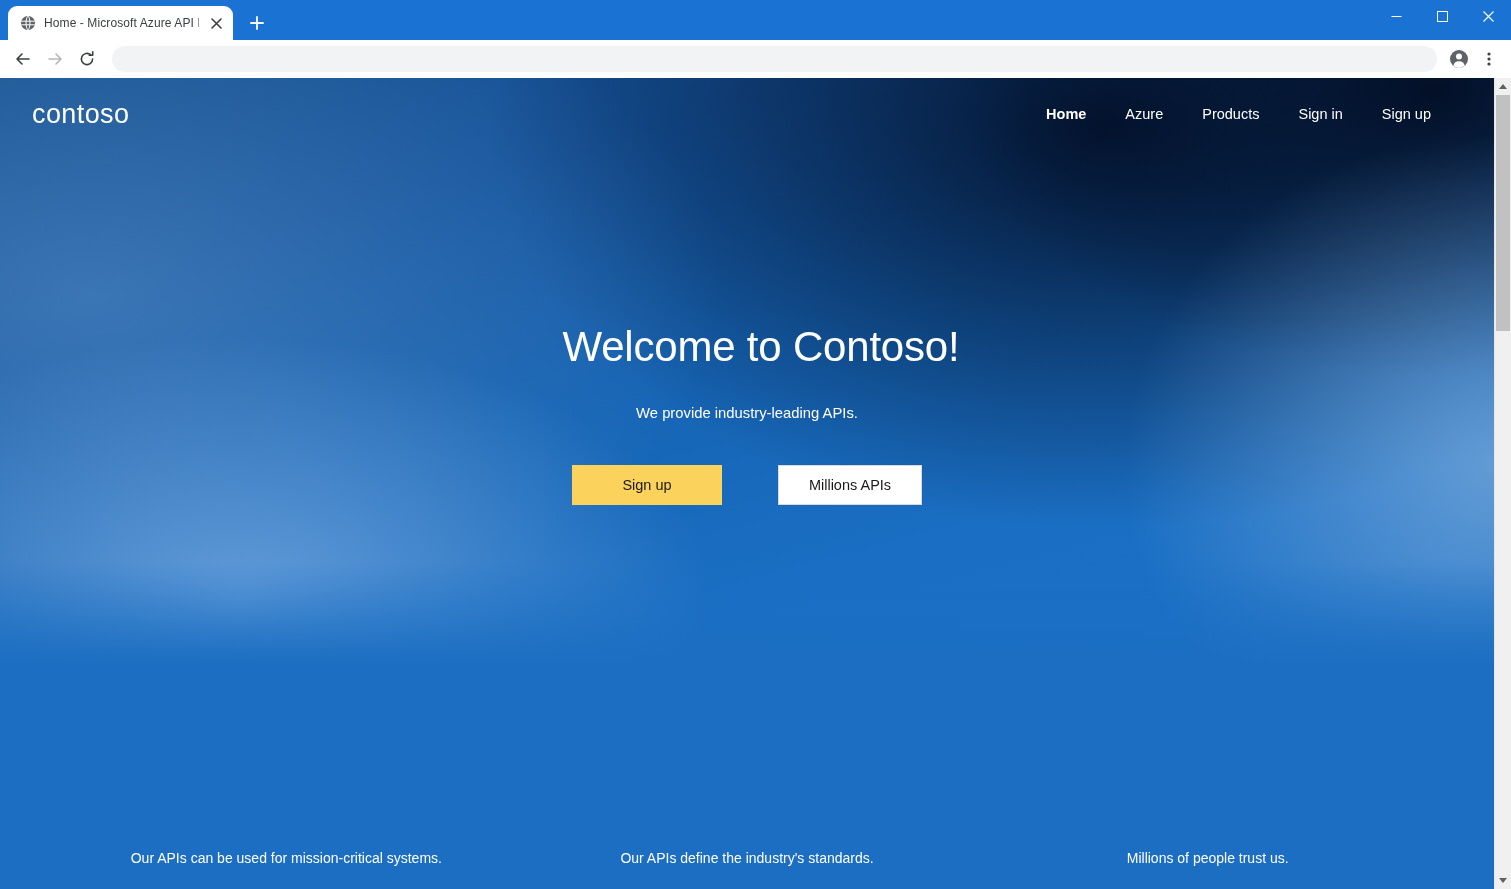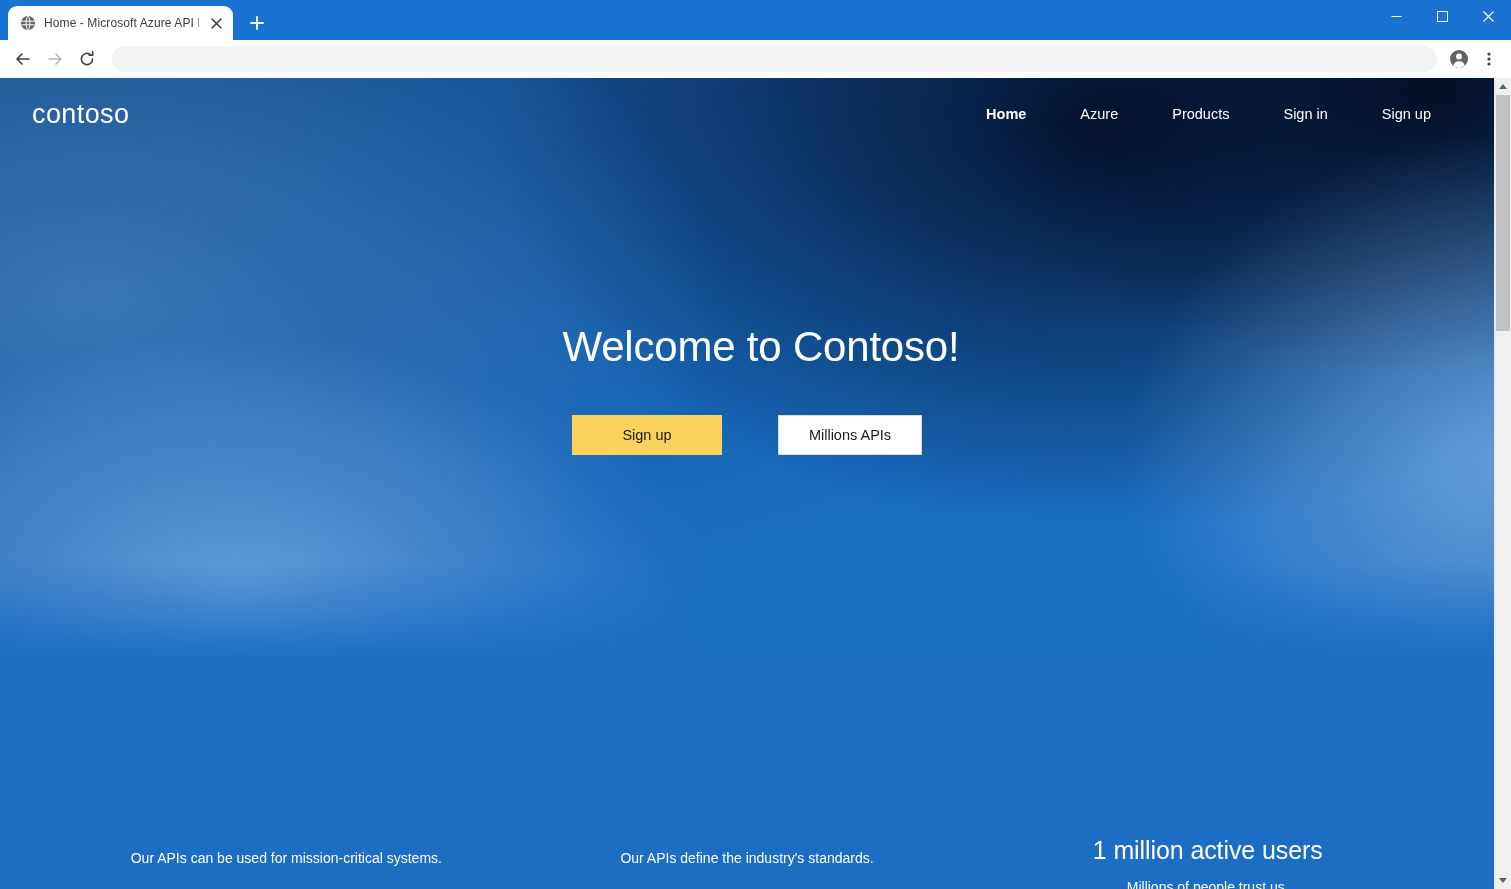--- a/index.html
+++ b/index.html
@@ -170,21 +170,21 @@
     color:#ffffff;
     font-weight:300;
     letter-spacing:0.4px;
     line-height:1;
     padding-left:0px;
   }
   .site-nav {
     margin-left:auto;
     display:flex;
     align-items:center;
-    gap:16px;
+    gap:1px;
     padding-right:12px;
   }
   .nav-link {
     color:#ffffff;
     font-size:14.5px;
     padding:8px 19px;
     white-space:nowrap;
   }
   .nav-link.active { font-weight:bold; }
 
@@ -395,35 +395,35 @@
           <a class="nav-link active">Home</a>
           <a class="nav-link">Azure</a>
           <a class="nav-link">Products</a>
           <a class="nav-link">Sign in</a>
           <a class="nav-link">Sign up</a>
         </nav>
       </div>
 
       <div class="hero-content">
         <h1 class="hero-title">Welcome to Contoso!</h1>
+        <p class="hero-sub">We provide industry-leading APIs.</p>
         <div class="hero-actions">
           <button class="btn btn-primary">Sign up</button>
           <button class="btn btn-secondary">Millions APIs</button>
         </div>
       </div>
 
       <div class="stats-row">
         <div class="stat">
           <div class="stat-desc">Our APIs can be used for mission-critical systems.</div>
         </div>
         <div class="stat">
           <div class="stat-desc">Our APIs define the industry's standards.</div>
         </div>
         <div class="stat">
-          <div class="stat-title">1 million active users</div>
           <div class="stat-desc">Millions of people trust us.</div>
         </div>
       </div>
 
     </div>
 
     <div class="scrollbar">
       <div class="sb-arrow up">
           <span class="caret up"></span>
         </div>

